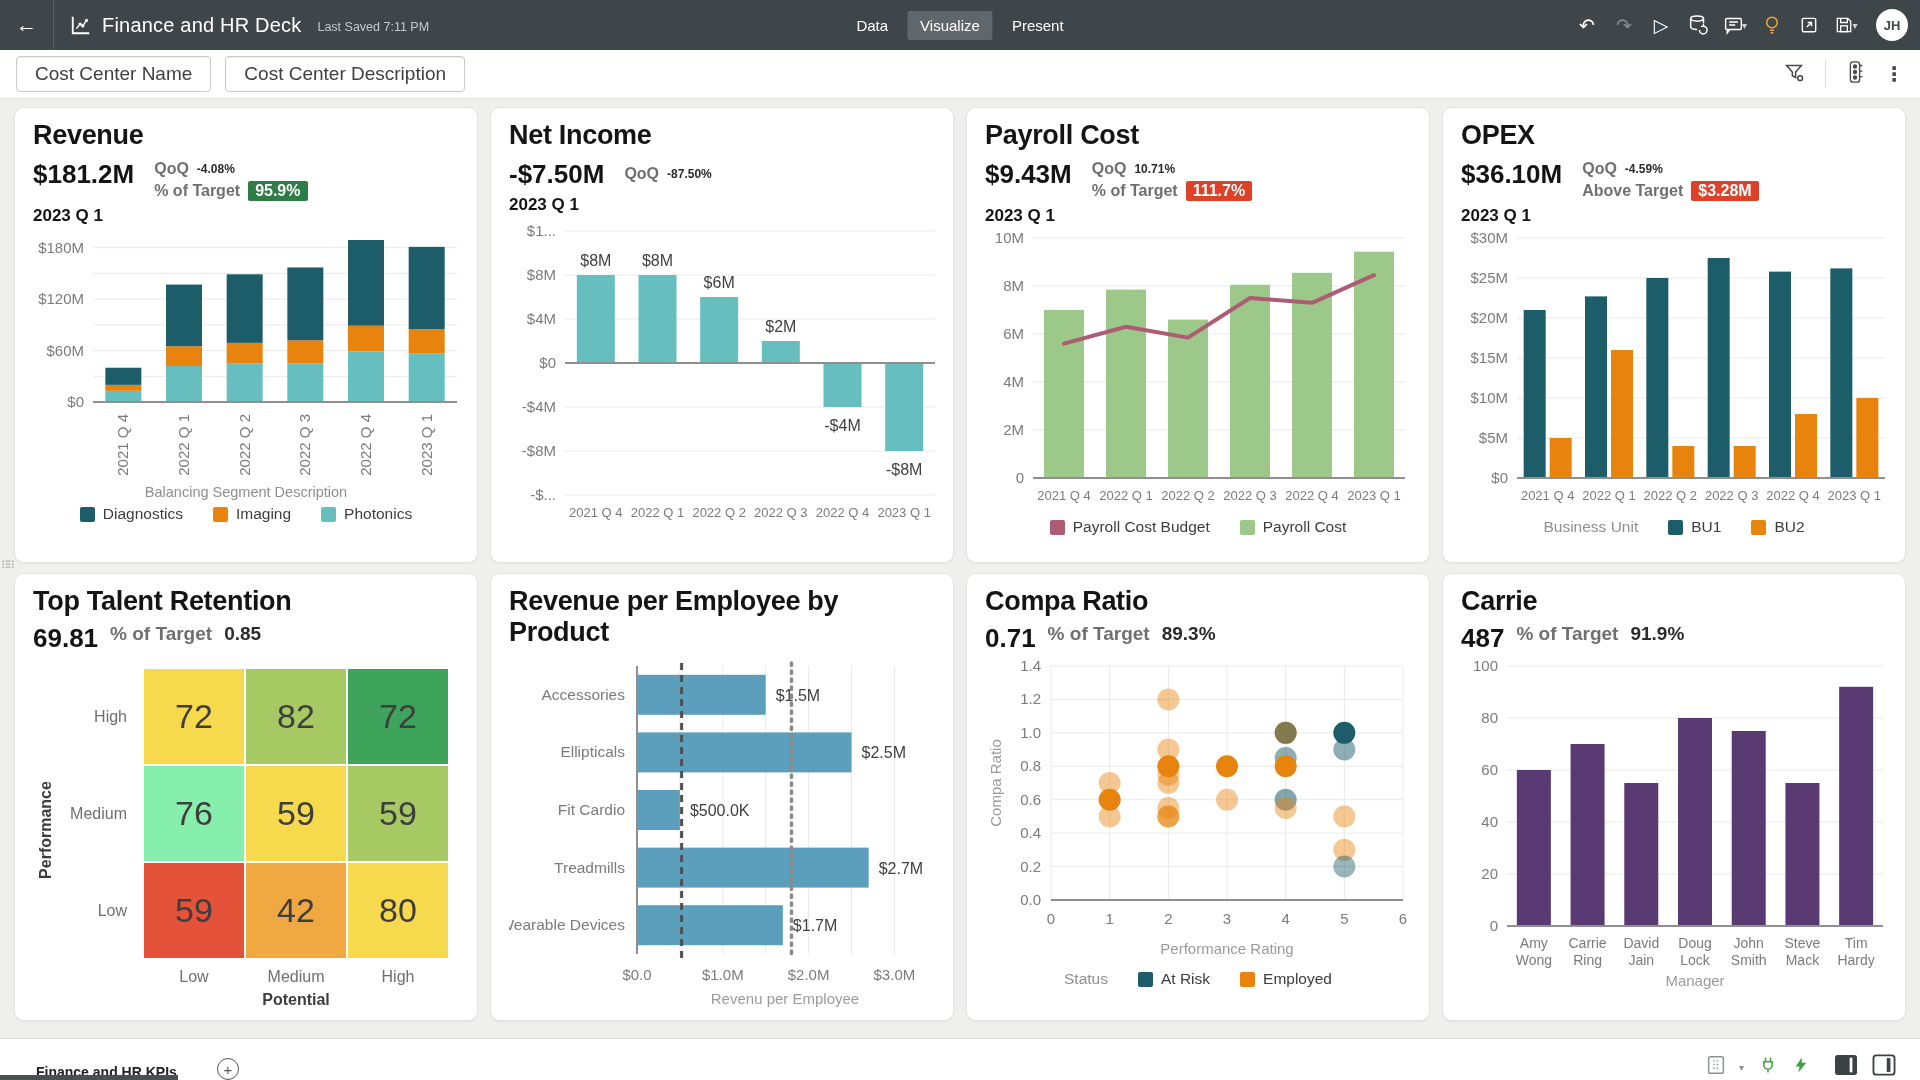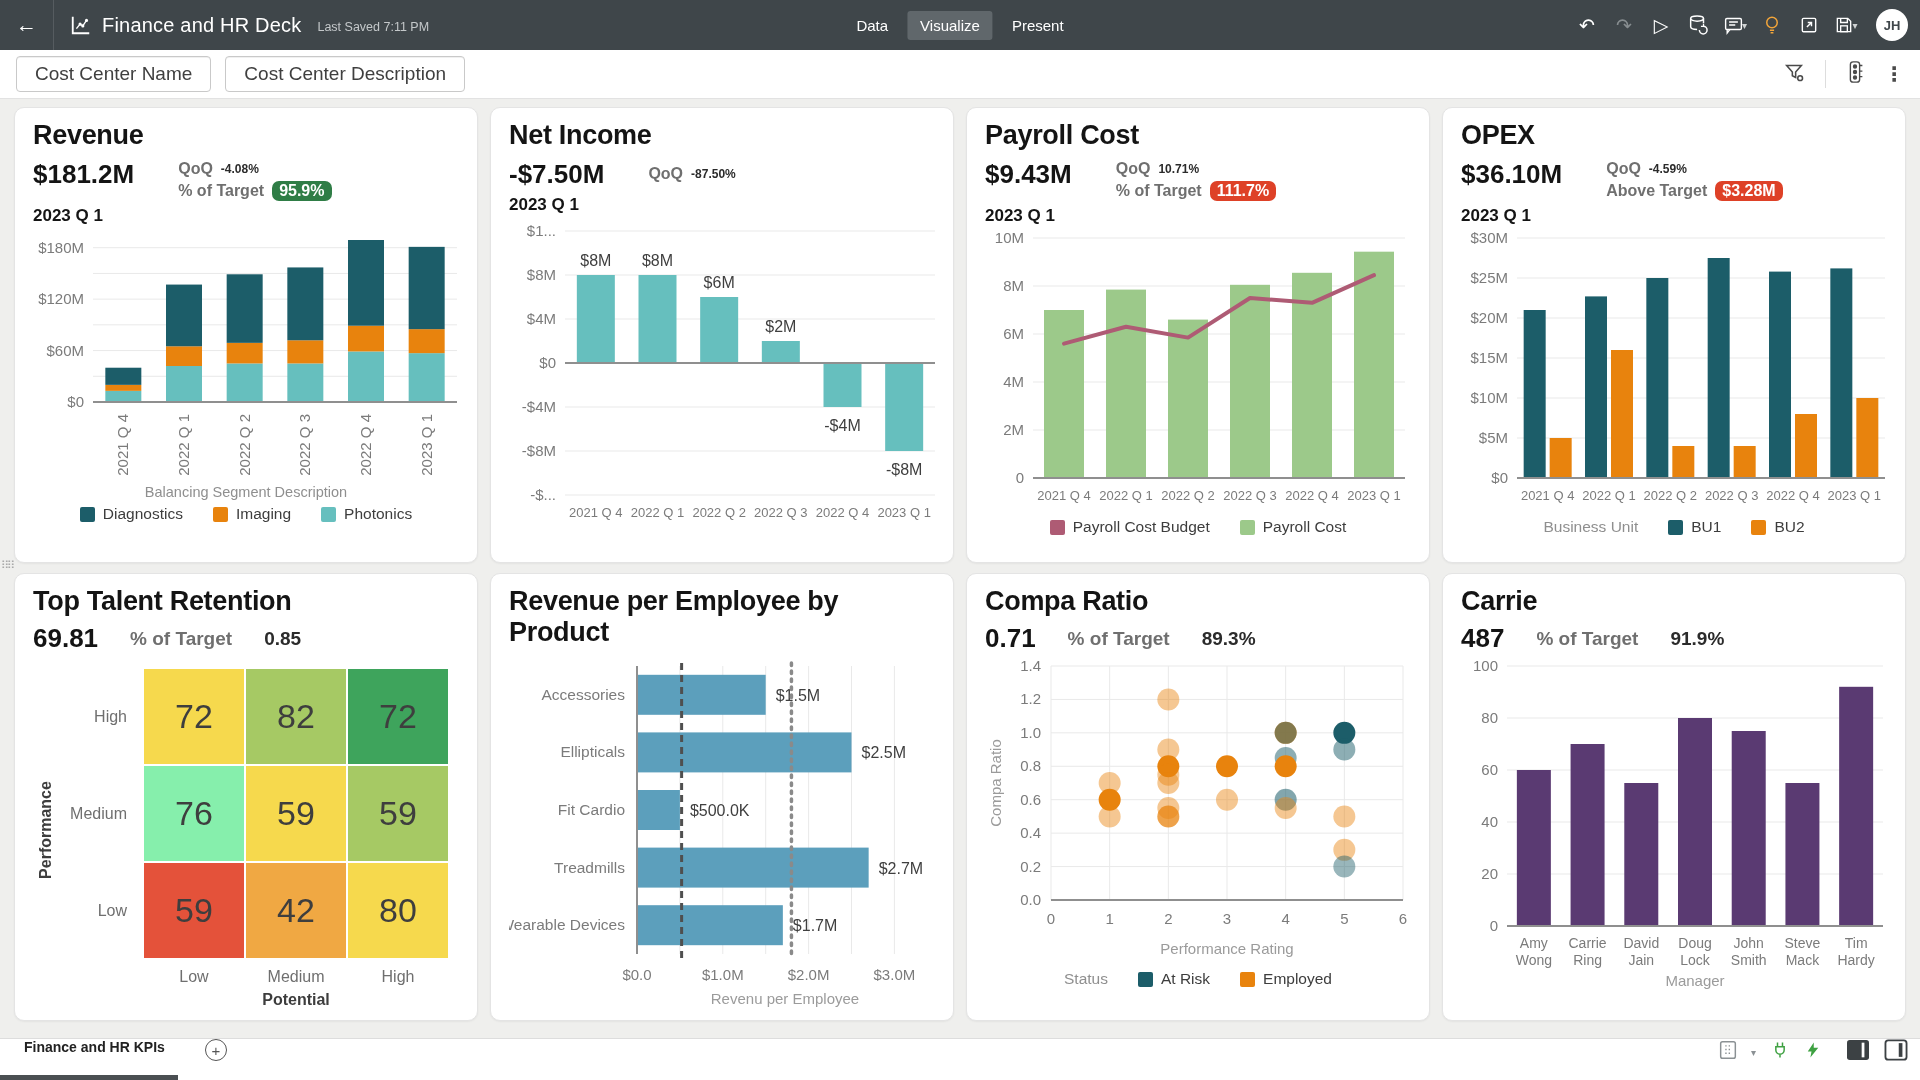--- a/index.html
+++ b/index.html
@@ -23,28 +23,28 @@
   .fbar{height:49px;background:#fff;display:flex;align-items:center;padding:0 16px;border-bottom:1px solid #e2e2e2;}
   .pill{border:1px solid #c9c9c9;border-radius:4px;padding:6px 18px;font-size:19px;color:#3f3f3f;margin-right:14px;background:#fff;box-shadow:inset 0 1px 0 #f0f0f0;cursor:pointer;}
   .fbar-icons{margin-left:auto;display:flex;align-items:center;gap:20px;color:#4a4a4a;}
   .fdiv{width:1px;height:28px;background:#ddd;}
   .kebab{font-size:20px;font-weight:700;color:#4a4a4a;cursor:pointer;}
   
   .canvas{position:relative;background:#EFEFED;height:939px;padding:8px 14px 17px;display:grid;grid-template-columns:repeat(4,1fr);grid-template-rows:456px 448px;gap:10px 12px;}
   .card{background:#fff;border:1px solid #e4e4e4;border-radius:10px;box-shadow:0 1px 2px rgba(0,0,0,.05);padding:12px 18px;overflow:hidden;}
   .card-title{font-size:27px;font-weight:700;color:#141414;letter-spacing:-.3px;}
   .kpi-row{display:flex;align-items:flex-start;margin-top:8px;gap:20px;}
-  .kpi-row.simple{align-items:center;gap:32px;margin-top:6px;}
+  .kpi-row.simple{align-items:flex-start;gap:12px;margin-top:6px;}
   .kpi-value{font-size:26px;font-weight:700;color:#141414;}
   .kpi-side{display:flex;flex-direction:column;gap:3px;padding-top:1px;}
-  .kpi-line{display:flex;gap:8px;align-items:center;margin-left:24px;}
+  .kpi-line{display:flex;gap:8px;align-items:center;}
   .glabel{color:#6f6f6f;font-weight:700;font-size:16px;}
   .dval{color:#2b2b2b;font-weight:700;font-size:12px;}
   .glabel.lg,.dval.lg{font-size:19px;}
-  .badge{padding:1px 7px;font-weight:700;font-size:16px;color:#fff;border-radius:7px;}
+  .badge{padding:1px 7px;font-weight:700;font-size:16px;color:#fff;border-radius:2px;}
   .badge.green{background:#2F7D46;}
   .badge.red{background:#DE4127;}
   .period{font-size:17px;font-weight:700;color:#141414;margin-top:5px;}
   
   .ytick{font-size:15px;fill:#7b7b7b;}
   .xtick{font-size:15px;fill:#7b7b7b;}
   .xtick2{font-size:13px;fill:#7b7b7b;}
   .mgr{font-size:14px;fill:#7b7b7b;}
   .cat{font-size:15.5px;fill:#7b7b7b;}
   .dlabel{font-size:16px;fill:#3f3f3f;}
@@ -62,21 +62,21 @@
   
   .hm{display:flex;margin-top:14px;}
   .hm-yl{width:26px;display:flex;align-items:center;justify-content:center;}
   .hm-yl span{transform:rotate(-90deg);white-space:nowrap;font-weight:700;color:#3d3d3d;font-size:16px;}
   .hm-g{display:grid;grid-template-columns:84px repeat(3,102px);}
   .hm-rl{display:flex;align-items:center;justify-content:flex-end;padding-right:16px;color:#6f6f6f;font-size:16px;height:97px;}
   .hm-c{display:flex;align-items:center;justify-content:center;font-size:34px;color:#3e3e3e;height:97px;border:1.5px solid #fff;cursor:pointer;}
   .hm-cl{display:flex;justify-content:center;color:#6f6f6f;font-size:16px;padding-top:9px;height:32px;}
   .hm-xl{margin-left:110px;width:306px;text-align:center;font-weight:700;color:#3d3d3d;font-size:16px;}
   
-  .footer{height:42px;background:#fff;border-top:1px solid #ddd;display:flex;align-items:flex-start;padding:0 12px;position:relative;}
+  .footer{height:42px;background:#fff;border-top:1px solid #ddd;display:flex;align-items:flex-end;padding:0 24px;position:relative;}
   .ftab{font-size:14px;font-weight:700;color:#222;padding:0 12px;cursor:pointer;}
   .ftab-underline{position:absolute;left:0;bottom:0;width:178px;height:5px;background:#4a4f52;}
   .fplus{width:22px;height:22px;border:1.6px solid #555;border-radius:50%;display:flex;align-items:center;justify-content:center;font-size:15px;color:#555;margin-left:28px;cursor:pointer;}
   .f-icons{margin-left:auto;display:flex;align-items:center;gap:14px;}
   .grip{position:absolute;left:1px;top:460px;color:#a9a9a9;font-size:11px;letter-spacing:-2px;cursor:row-resize;}
 </style>
 </head>
 <body>
 
 <div class="hdr">

